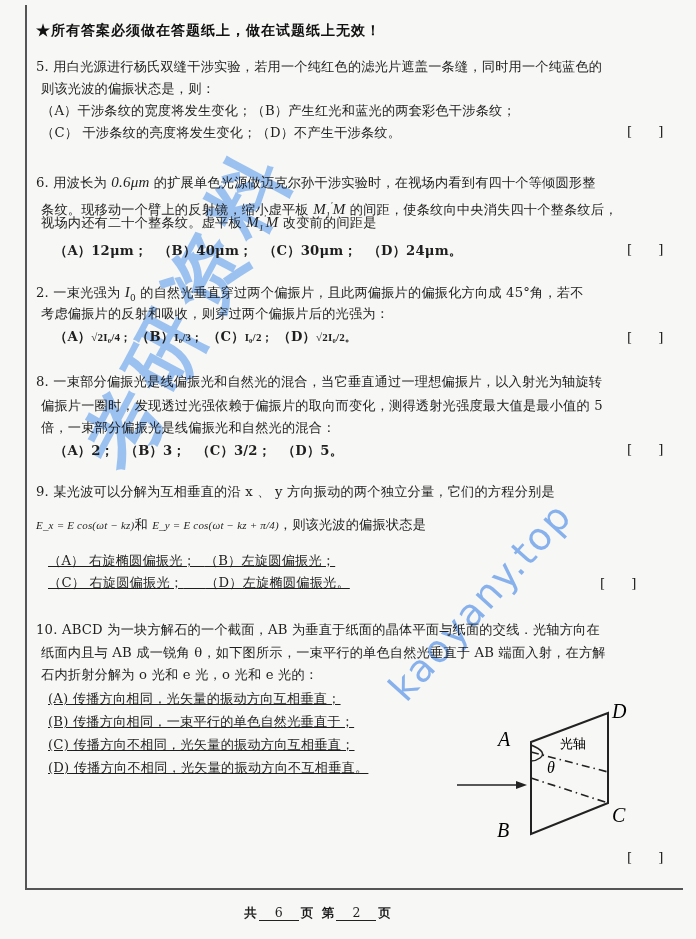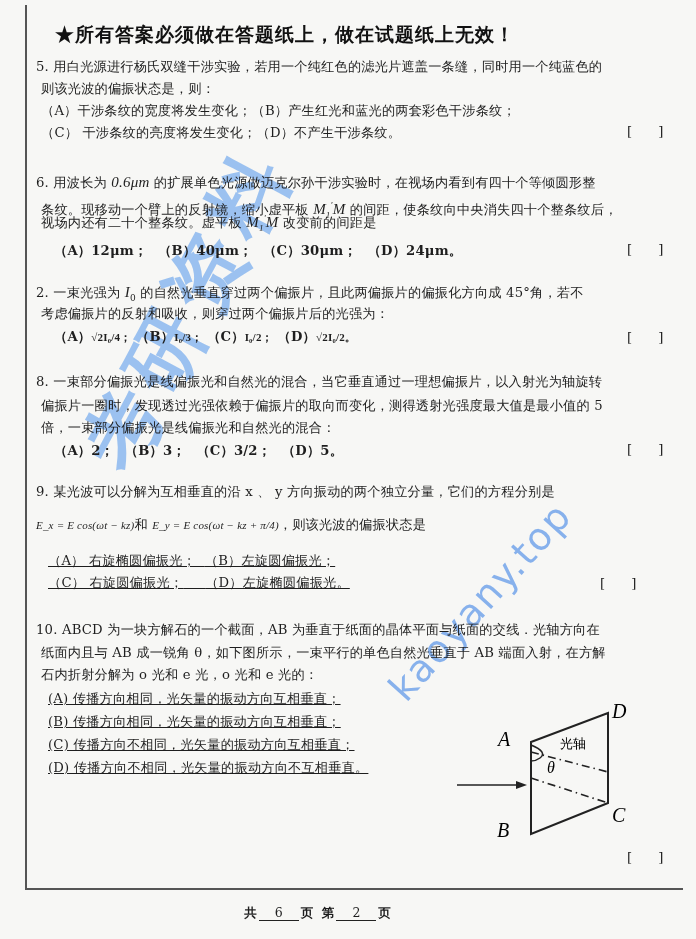--- a/index.html
+++ b/index.html
@@ -14,22 +14,22 @@
     border-left: 2px solid #555; border-bottom: 2px solid #555;
   }
   .line {
     position: absolute; left: 36px; font-size: 13.2px; white-space: nowrap;
     letter-spacing: 0.2px; line-height: 18px;
   }
   .indent { left: 41px; }
   .opt { left: 54px; font-weight: bold; }
   .opt2 { left: 48px; text-decoration: underline; }
   .header {
-    position: absolute; left: 36px; top: 22px; font-size: 19px; font-weight: bold;
-    letter-spacing: 1px; white-space: nowrap; color: #111; margin-left: 19px;
+    position: absolute; left: 36px; top: 22px; font-size: 14px; font-weight: bold;
+    letter-spacing: 1px; white-space: nowrap; color: #111;
   }
   .bracket {
     position: absolute; left: 627px; font-size: 13.2px; white-space: nowrap;
     word-spacing: 22px;
   }
   .it { font-style: italic; font-family: "Liberation Serif", "DejaVu Serif", serif; font-size: 15px; }
   .math { font-family: "Liberation Serif", "DejaVu Serif", serif; font-size: 11px; }
   sub, sup { font-size: 9px; }
   .footer {
     position: absolute; top: 905px; left: 0; width: 635px; text-align: center;
@@ -88,21 +88,21 @@
 <div class="line" style="top:483px">9. 某光波可以分解为互相垂直的沿 x 、 y 方向振动的两个独立分量，它们的方程分别是</div>
 <div class="line" style="top:516px"><span class="math it">E_x = E cos(ωt − kz)</span><span>和</span> <span class="math it">E_y = E cos(ωt − kz + π/4)</span><span>，则该光波的偏振状态是</span></div>
 <div class="line opt2" style="top:552px"><span>（A） 右旋椭圆偏振光；</span>&nbsp;&nbsp;<span>（B）左旋圆偏振光；</span></div>
 <div class="line opt2" style="top:574px"><span>（C） 右旋圆偏振光；</span>&nbsp;&nbsp;&nbsp;&nbsp;&nbsp;<span>（D）左旋椭圆偏振光。</span></div>
 <div class="bracket" style="top:576px; left:600px">[ ]</div>
 
 <div class="line" style="top:621px">10. ABCD 为一块方解石的一个截面，AB 为垂直于纸面的晶体平面与纸面的交线．光轴方向在</div>
 <div class="line indent" style="top:644px">纸面内且与 AB 成一锐角 θ，如下图所示，一束平行的单色自然光垂直于 AB 端面入射，在方解</div>
 <div class="line indent" style="top:666px">石内折射分解为 o 光和 e 光，o 光和 e 光的：</div>
 <div class="line opt2" style="top:690px">(A) 传播方向相同，光矢量的振动方向互相垂直；</div>
-<div class="line opt2" style="top:713px">(B) 传播方向相同，光矢量的振动方向互相垂直；</div>
+<div class="line opt2" style="top:713px">(B) 传播方向相同，一束平行的单色自然光垂直于；</div>
 <div class="line opt2" style="top:736px">(C) 传播方向不相同，光矢量的振动方向互相垂直；</div>
 <div class="line opt2" style="top:759px">(D) 传播方向不相同，光矢量的振动方向不互相垂直。</div>
 
 <svg class="fig" width="210" height="160" viewBox="440 695 210 160">
   <polygon points="531,742 608,713 608,803 531,834" fill="none" stroke="#222" stroke-width="2"></polygon>
   <line x1="531" y1="752" x2="608" y2="772" stroke="#222" stroke-width="1.6" stroke-dasharray="8,4,1.5,4"></line>
   <line x1="531" y1="778" x2="608" y2="803" stroke="#222" stroke-width="1.6" stroke-dasharray="8,4,1.5,4"></line>
   <path d="M531,745 Q548,752 540,758 Q536,761 531,761" fill="none" stroke="#222" stroke-width="1.5"></path>
   <line x1="457" y1="785" x2="523" y2="785" stroke="#222" stroke-width="1.5"></line>
   <polygon points="527,785 516,781 516,789" fill="#222"></polygon>

